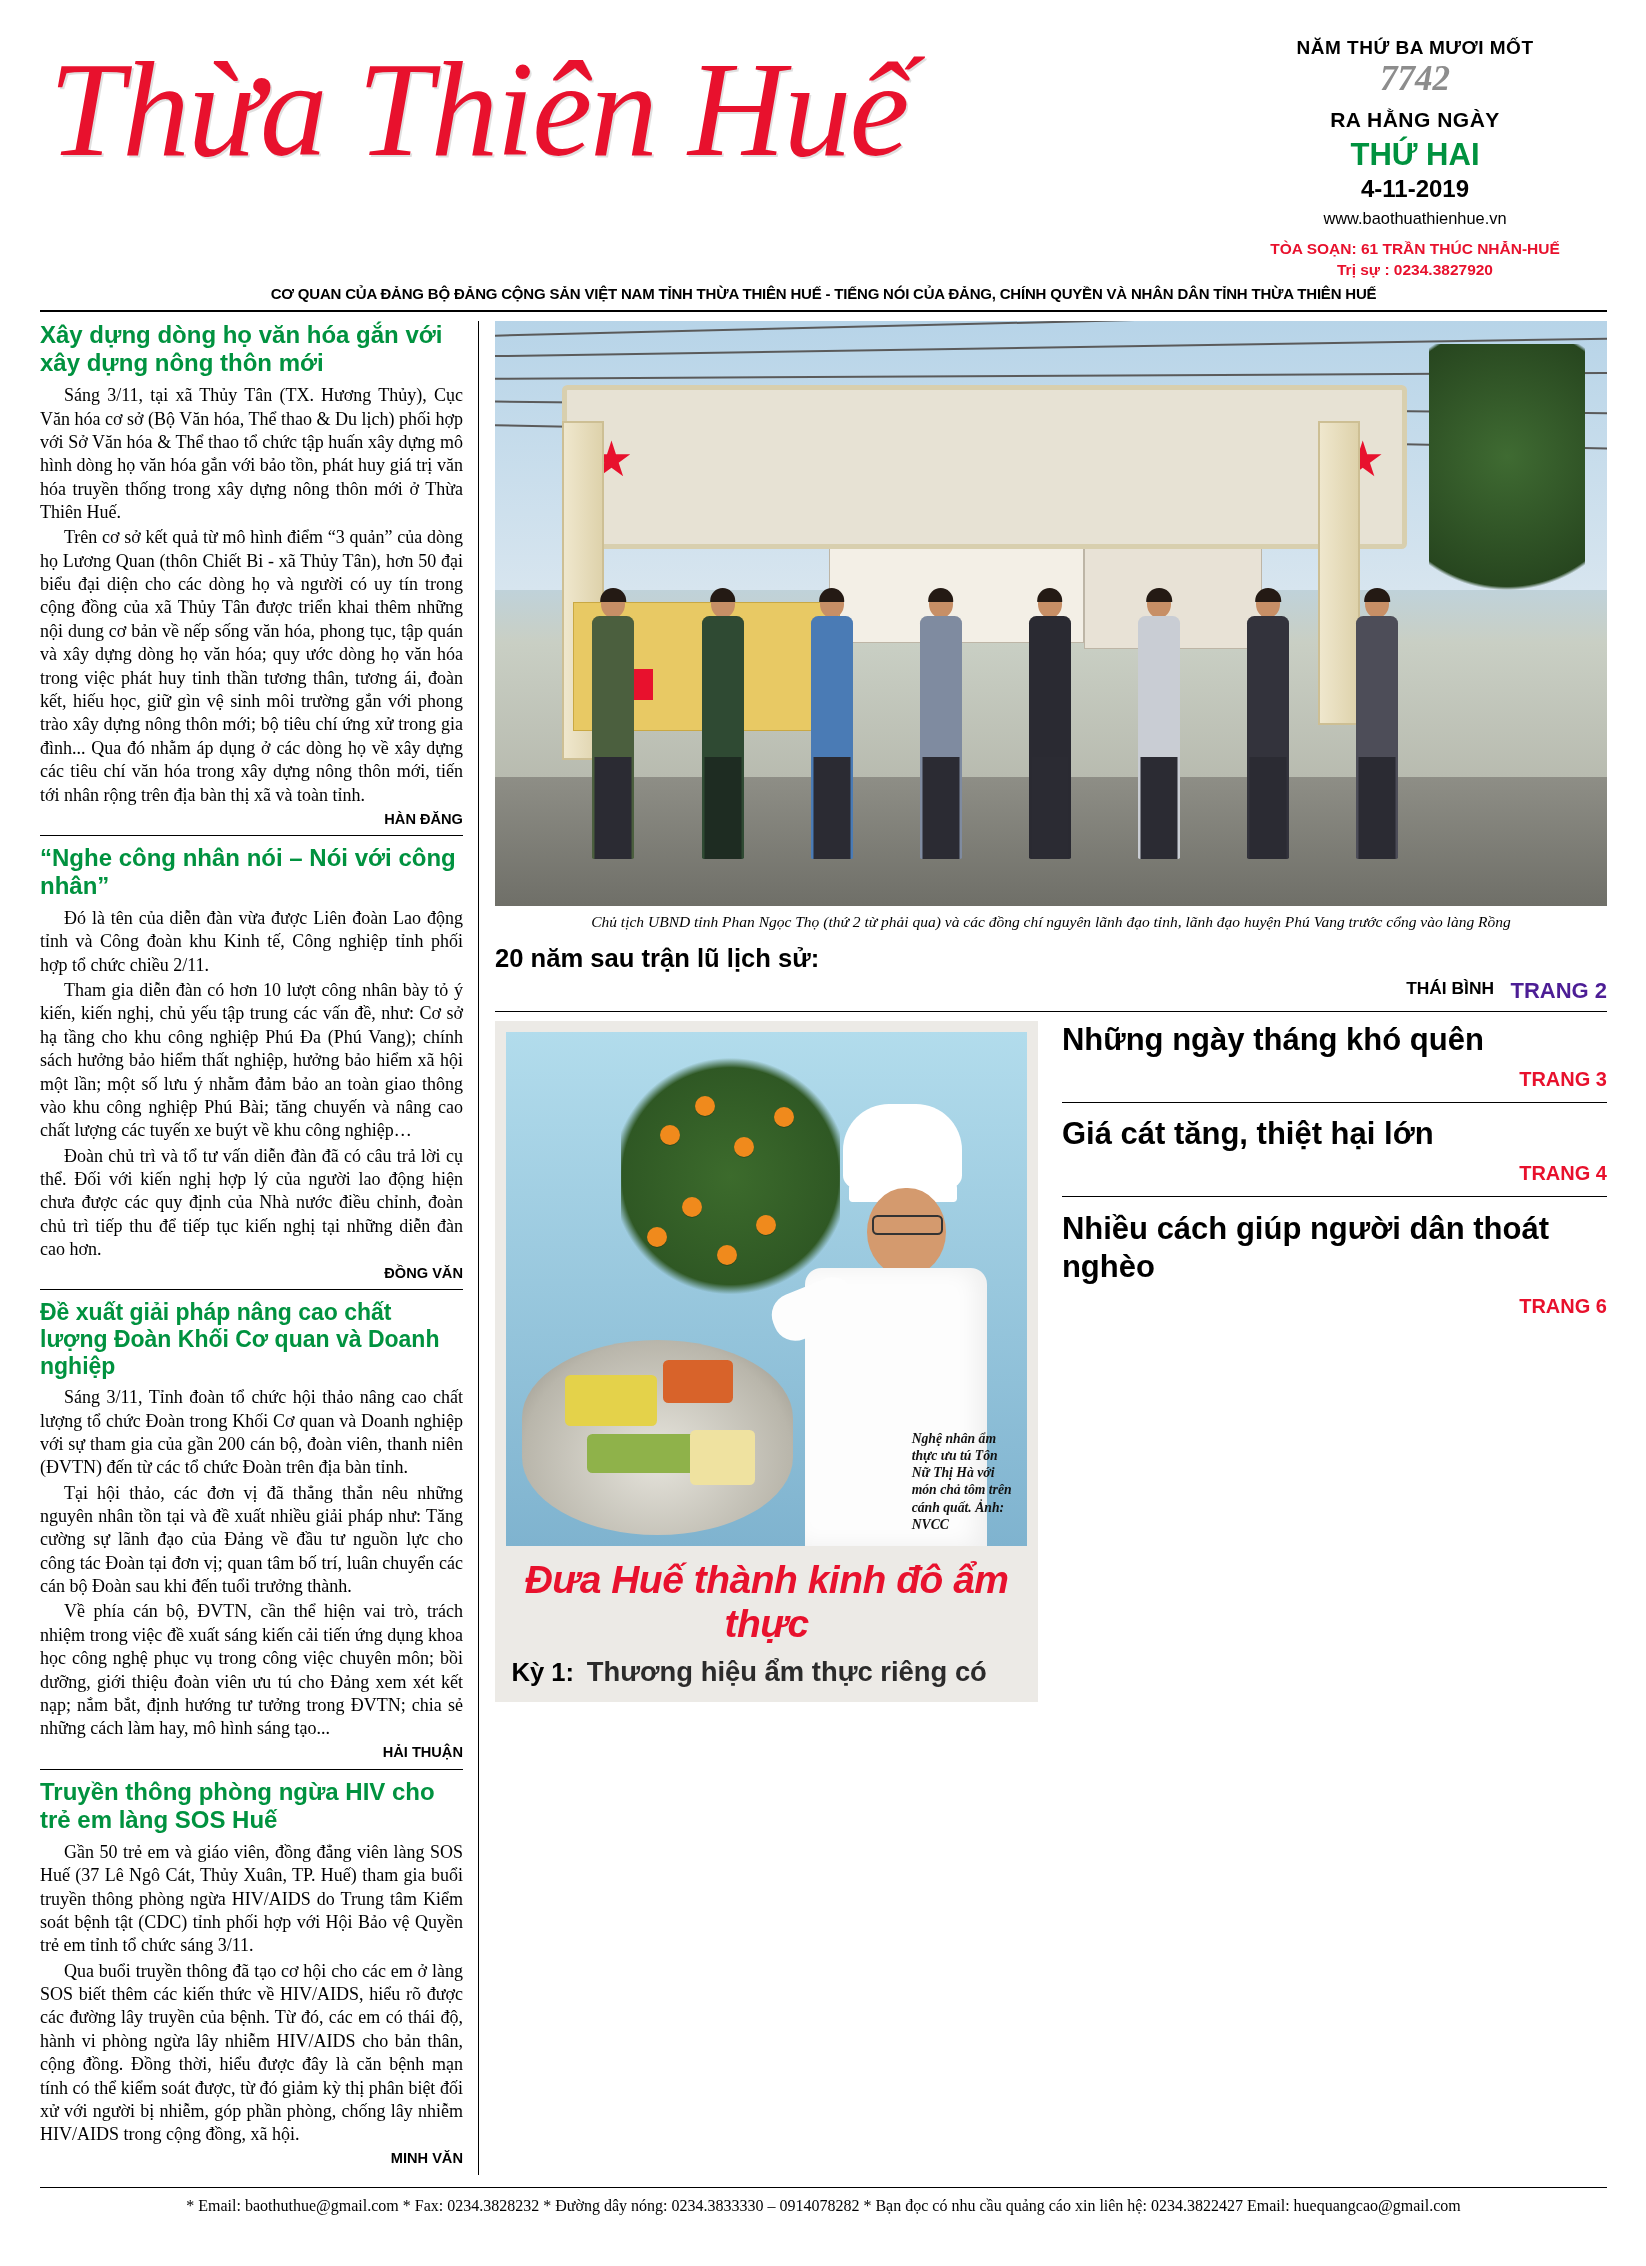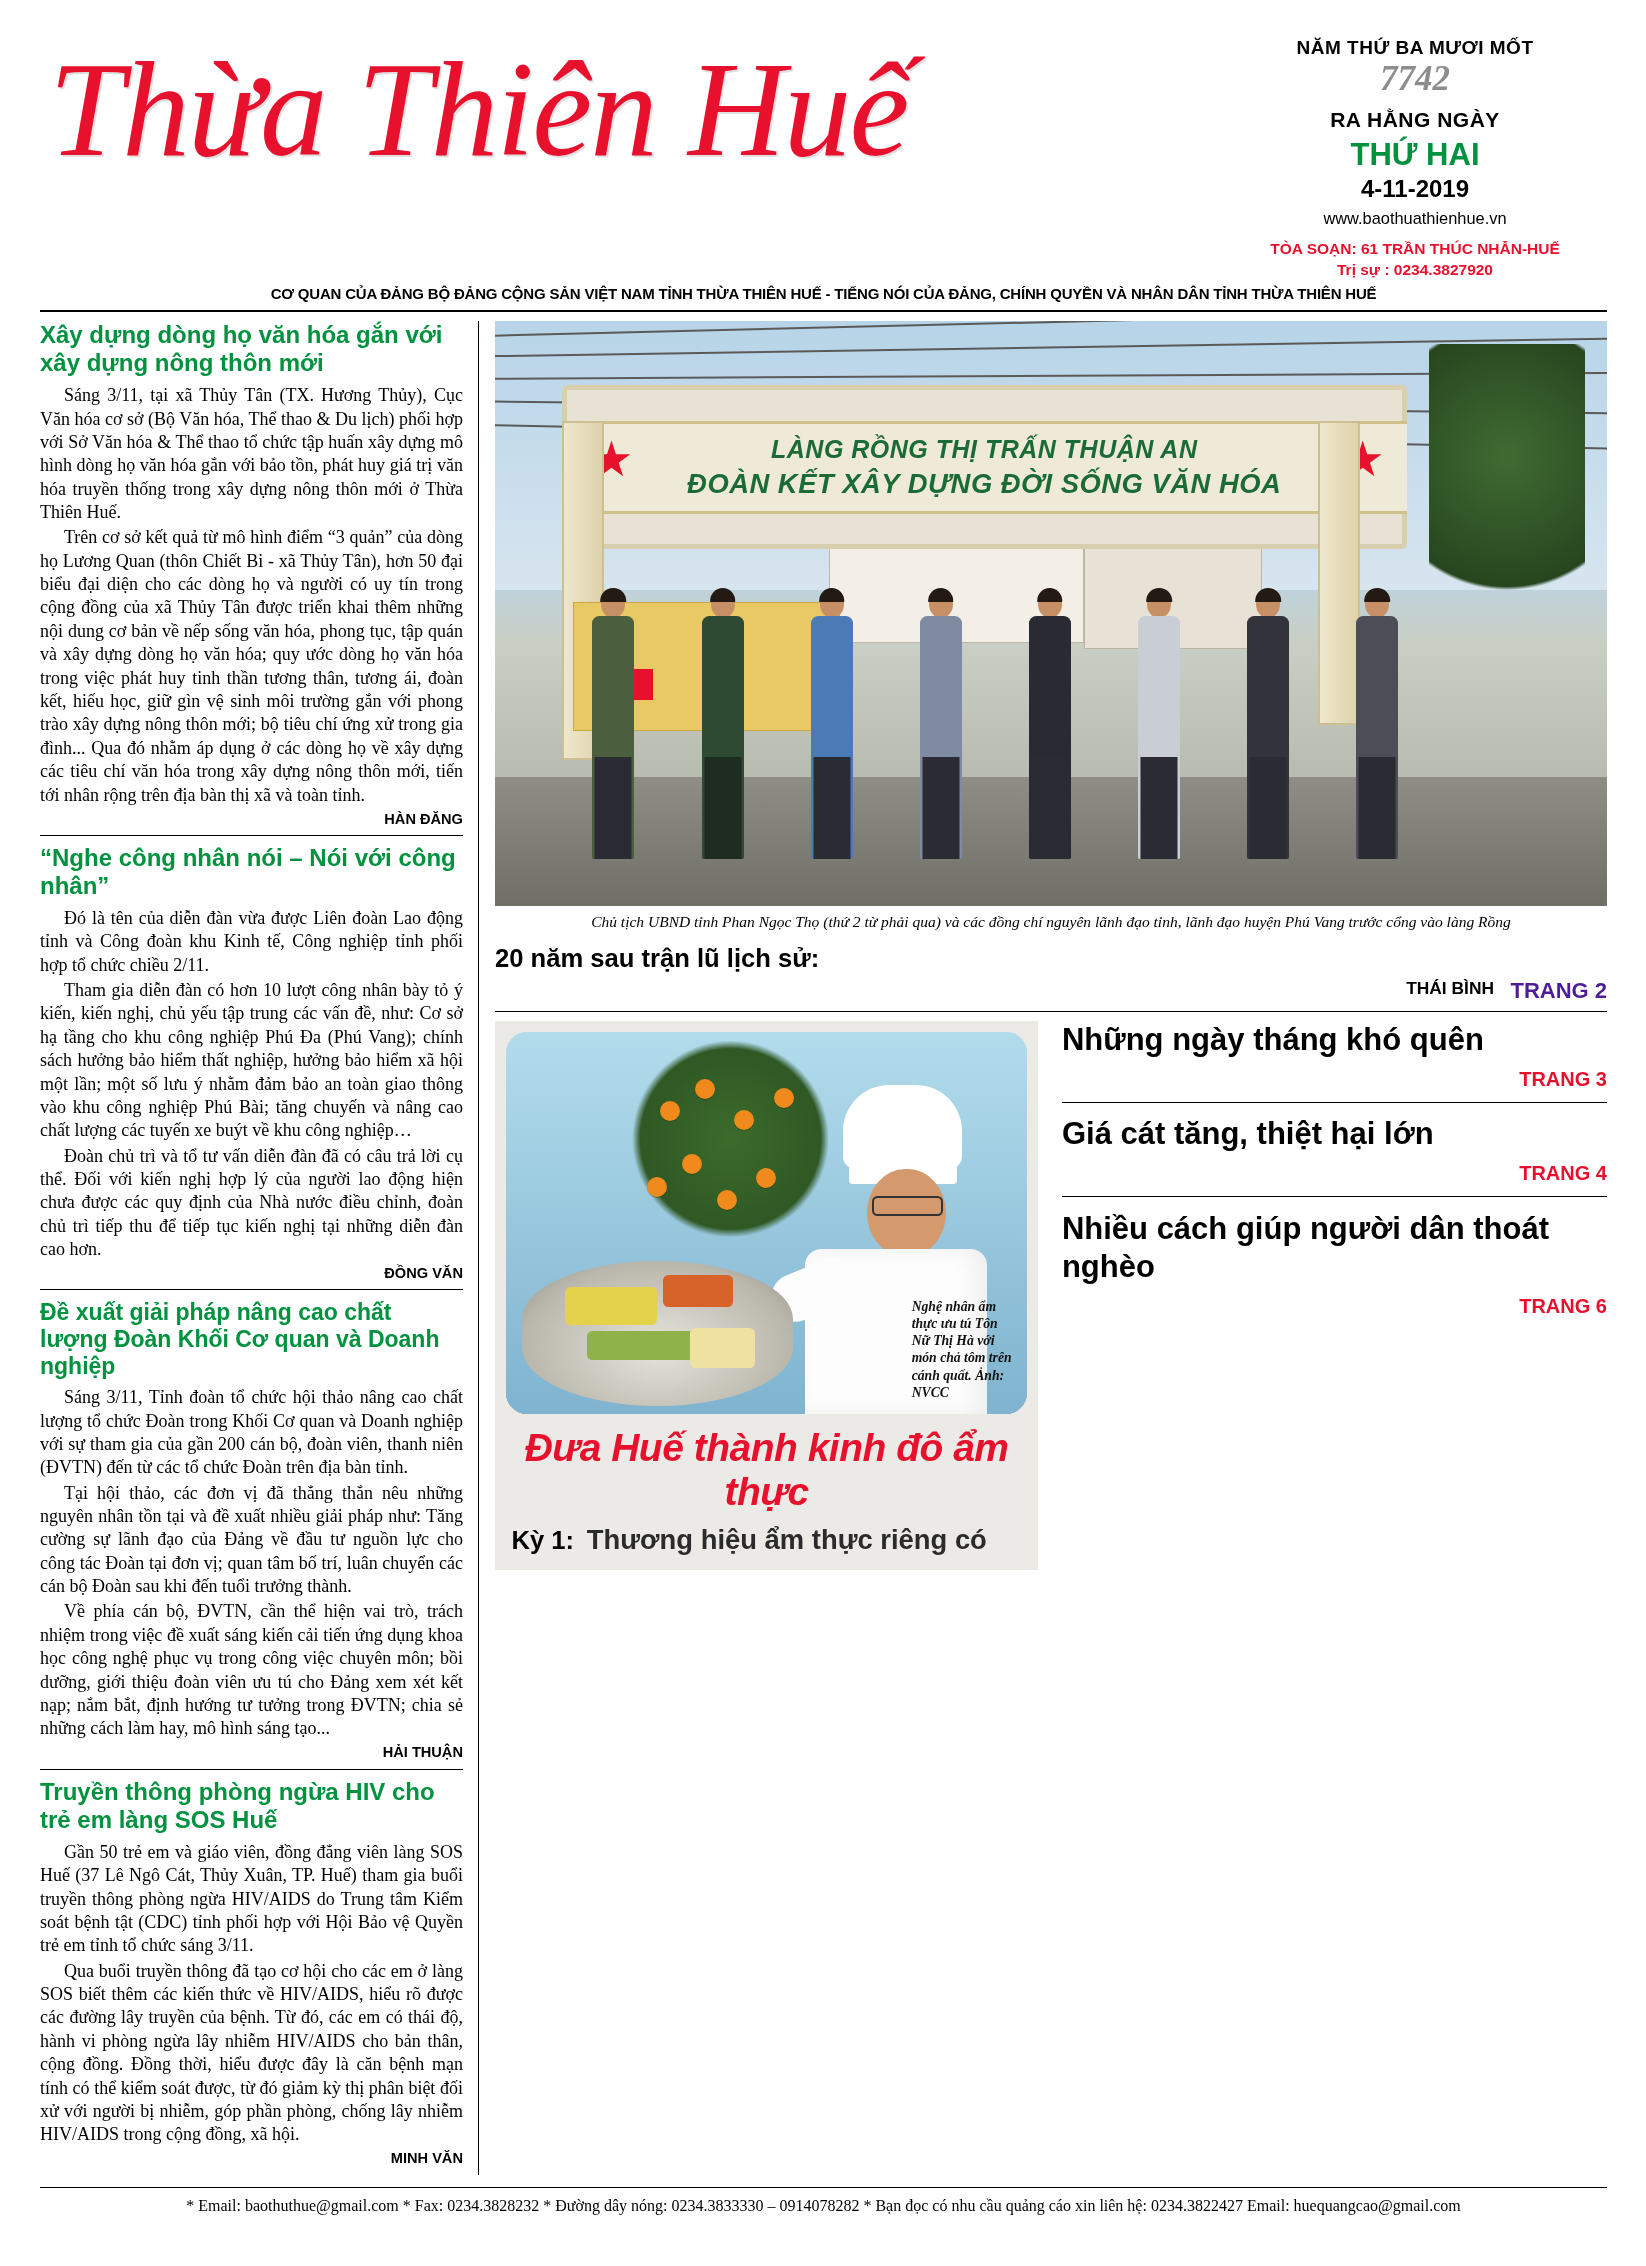--- a/index.html
+++ b/index.html
@@ -225,23 +225,22 @@
   .rule-black { border-top: 1.8px solid #000; margin: 6.4px 0 0 0; }
 
   
   .lower {
     display:flex; margin-top: 9.1px; gap: 14.6px;
   }
   .lower-left { width: 585px; background:#eceae6; padding: 11px 11px 14.6px 11px; position:relative; }
   .lower-right { flex:1 1 auto; padding-left: 9.1px; }
 
   .chef-photo {
-    width: 100%; height: 382px; position:relative; overflow:hidden;
+    width: 100%; height: 514px; position:relative; overflow:hidden;
     background: linear-gradient(#a9d4e6 0%, #8fc0d8 60%, #6fa3bf 100%);
-    border-radius: 21px;
   }
   .chef-bg-sky { position:absolute; inset:0; background: linear-gradient(#b2dcec, #7fb3cf); }
   .chef-tree { position:absolute; left: 22%; top: 2%; width: 42%; height: 58%;
       background: radial-gradient(circle at 50% 45%, #3c6b2c 0%, #2f5824 55%, rgba(47,88,36,0) 60%); }
   .orange { position:absolute; width: 20px; height: 20px; border-radius:50%; background:#f08a1c; box-shadow: 0 0.9px 0 rgba(0,0,0,.2); }
   .chef-person { position:absolute; right: 4%; bottom: 0; width: 46%; height: 86%; }
   .chef-hat { position:absolute; left: 32%; top: 0; width: 119px; height: 84px; background:#fff; border-radius: 46px 46px 12.8px 12.8px; }
   .chef-hat:after { content:""; position:absolute; left:5.5px; bottom:-14.6px; width: 108px; height: 18.3px; background:#fff; border-radius:3.7px; }
   .chef-face { position:absolute; left: 42%; top: 84px; width: 79px; height: 88px; border-radius: 40px/46px; background:#d49a6e; }
   .chef-glass { position:absolute; left:44%; top: 111px; width: 71px; height: 20px; border:2.7px solid #333; border-radius:5.5px; }
@@ -356,24 +355,20 @@
           <i style="top:35px; transform:rotate(-0.9deg);"></i>
           <i style="top:57px; transform:rotate(-0.3deg);"></i>
           <i style="top:79px; transform:rotate(0.6deg);"></i>
           <i style="top:102px; transform:rotate(1.2deg);"></i>
         </div>
         <div class="tree"></div>
         <div class="house h1"></div>
         <div class="roofline"></div>
         <div class="house h2"></div>
         <div class="gate-arch"></div>
-        <div class="gate-band">
-          <div class="gate-text1">LÀNG RỒNG THỊ TRẤN THUẬN AN</div>
-          <div class="gate-text2">ĐOÀN KẾT XÂY DỰNG ĐỜI SỐNG VĂN HÓA</div>
-        </div>
         <div class="gate-star">★</div>
         <div class="gate-star right">★</div>
         <div class="pillar l"></div>
         <div class="pillar r"></div>
         <div class="wall-yellow">
           <div class="wall-sign"></div>
         </div>
         <div class="ground"></div>
         <div class="people">
           <div class="person">

